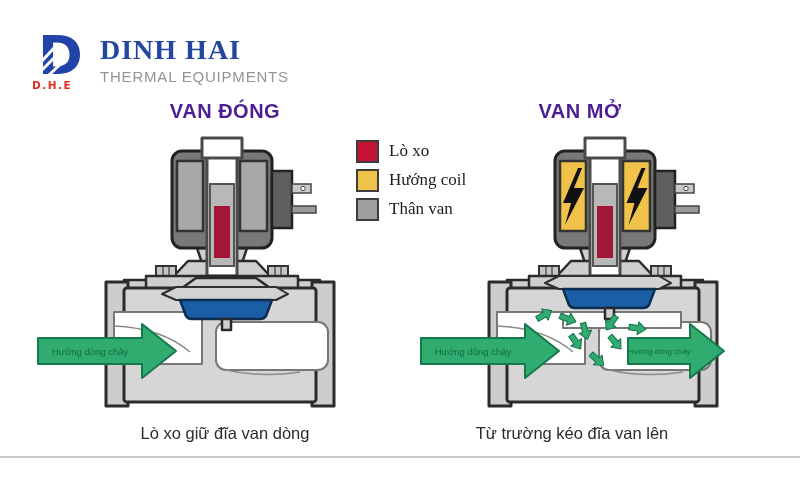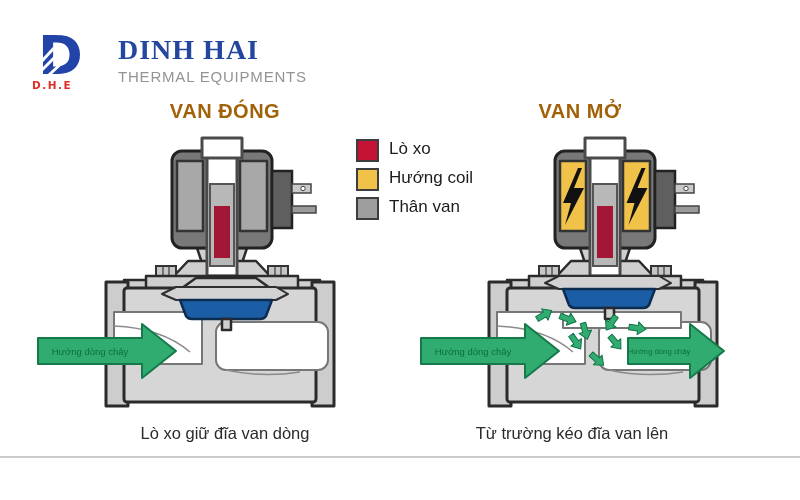--- a/index.html
+++ b/index.html
@@ -5,38 +5,38 @@
   html,body{margin:0;padding:0;background:#fff;}
   .page{position:relative;width:800px;height:500px;background:#fff;overflow:hidden;
         font-family:"Liberation Sans","DejaVu Sans",sans-serif;}
 
   
   .logo{position:absolute;left:30px;top:26px;display:flex;align-items:flex-start;}
   .logo-icon{display:block;}
   .logo-d{font-family:"DejaVu Sans",sans-serif;font-weight:bold;font-size:54px;fill:var(--logo-blue);}
   .logo-initials{font-family:"DejaVu Sans",sans-serif;font-weight:bold;font-size:10.5px;
                  fill:var(--logo-red);letter-spacing:1.5px;}
-  .logo-text{margin-left:26px;padding-top:10px;}
+  .logo-text{margin-left:8px;padding-top:10px;}
   .brand-name{font-family:"Liberation Serif","DejaVu Serif",serif;font-weight:bold;
               font-size:28px;color:var(--brand-blue);letter-spacing:1px;line-height:1;}
   .brand-tagline{font-size:15px;color:#949494;letter-spacing:.8px;margin-top:4px;}
 
   
   .diagram-title{position:absolute;top:100px;width:300px;text-align:center;
-                 font-weight:bold;font-size:20px;color:#a16207;letter-spacing:.5px;}
+                 font-weight:bold;font-size:20px;color:#4c1d95;letter-spacing:.5px;}
   .title-closed{left:75px;}
   .title-open{left:430px;}
   .diagram-caption{position:absolute;top:424px;width:300px;text-align:center;
                    font-size:16.5px;color:#2b2b2b;}
   .caption-closed{left:75px;}
   .caption-open{left:422px;}
 
   
   .legend{position:absolute;left:356px;top:139px;}
-  .legend-row{display:flex;height:24px;margin-bottom:5px;}
+  .legend-row{display:flex;align-items:center;height:24px;margin-bottom:5px;font-family:Liberation Serif, serif;}
   .legend-swatch{width:23px;height:23px;border:2px solid #3d3d3d;box-sizing:border-box;}
   .legend-label{margin-left:10px;font-size:17px;color:#1c1c1c;}
 
   
   .valve{position:absolute;top:126px;width:320px;height:292px;}
   .valve-closed{left:30px;}
   .valve-open{left:413px;}
 
   .metal{fill:#cfcfcf;stroke:var(--outline);stroke-width:2.5;stroke-linejoin:round;}
   .bodyfill{fill:var(--body-gray);stroke:var(--outline);stroke-width:3;stroke-linejoin:round;}

